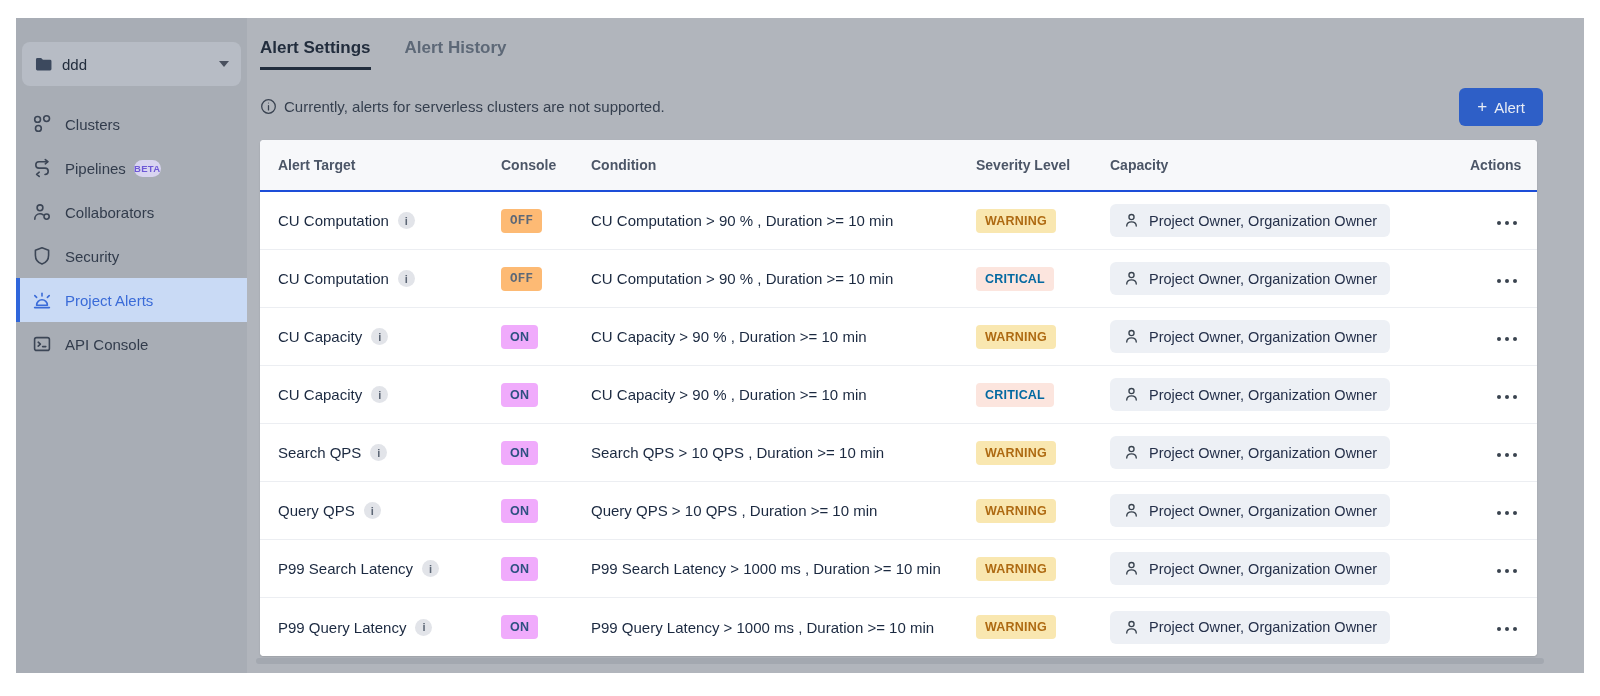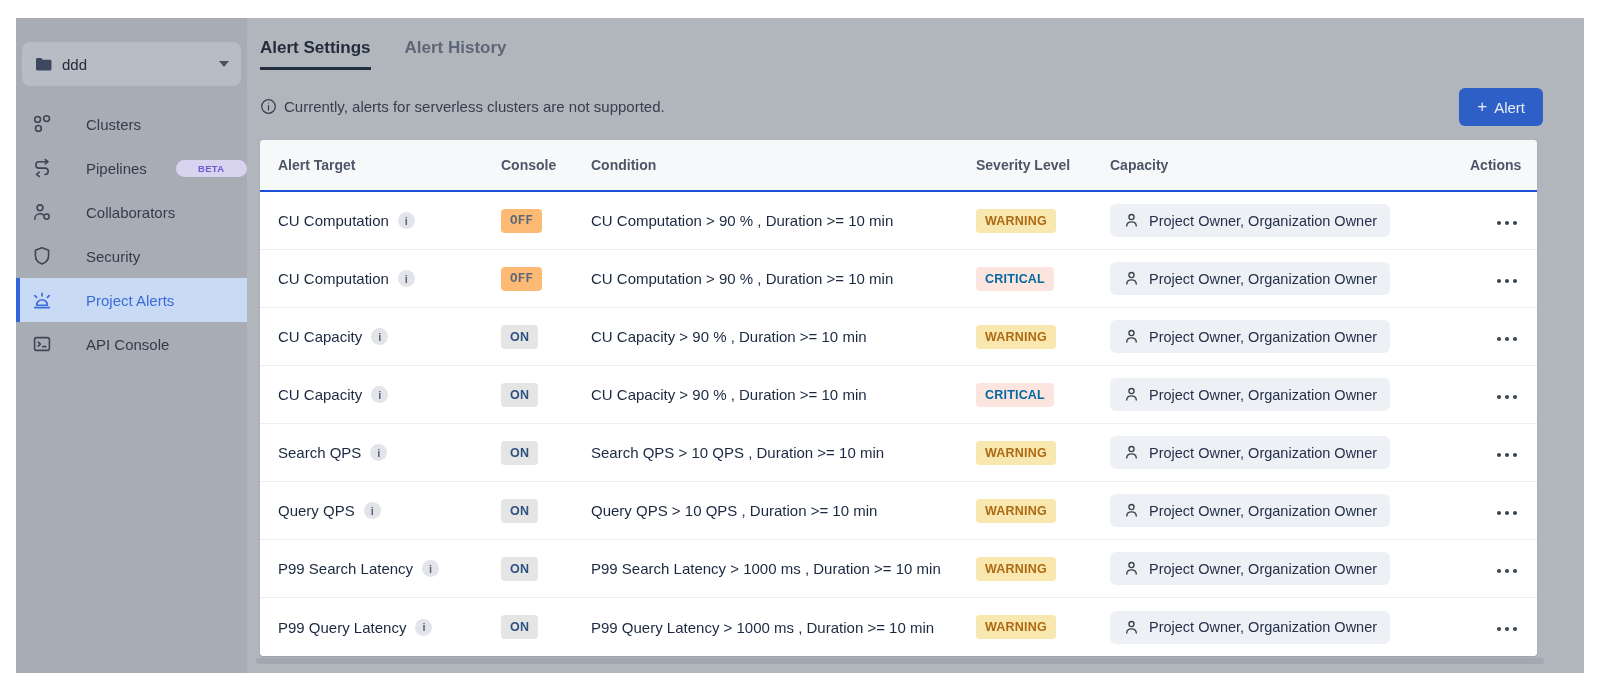--- a/index.html
+++ b/index.html
@@ -7,26 +7,26 @@
 
   .app { position:absolute; left:16px; top:18px; width:1568px; height:655px; background:#b1b5bc; }
 
   
   .sidebar { position:absolute; left:0; top:0; width:231px; height:100%; background:#a8adb5; }
   .selector { position:absolute; left:6px; top:24px; width:219px; height:44px; background:#b7bcc5; border-radius:8px; display:flex; align-items:center; padding:0 12px; cursor:pointer; }
   .selector .f-icon { color:#3c495e; display:flex; }
   .selector .sel-label { margin-left:10px; font-size:15px; color:#222d3d; font-weight:400; flex:1; }
   .caret { width:0; height:0; border-left:5px solid transparent; border-right:5px solid transparent; border-top:6px solid #49505e; }
   .nav { position:absolute; left:0; top:84px; width:231px; }
-  .nav-item { height:44px; display:flex; align-items:center; padding-left:16px; color:#323c4c; font-size:15px; cursor:pointer;gap:21px; }
+  .nav-item { height:44px; display:flex; align-items:center; padding-left:16px; color:#323c4c; font-size:15px; cursor:pointer; }
   .nav-item .s-icon { width:20px; height:20px; display:flex; align-items:center; justify-content:center; color:#3c4656; }
   .nav-item .s-label { margin-left:13px; }
   .nav-item.active { background:#c9daf5; border-left:4px solid #2f66db; padding-left:12px; color:#3a6bd8; }
   .nav-item.active .s-icon { color:#3a6bd8; }
-  .beta { margin-left:8px; background:#d8d4f0; color:#6e59d6; font-size:9.5px; font-weight:700; letter-spacing:.4px; padding:3px 22px; border-radius:9px; }
+  .beta { margin-left:8px; background:#d8d4f0; color:#6e59d6; font-size:9.5px; font-weight:700; letter-spacing:.4px; padding:3px 0; border-radius:9px; }
 
   
   .main { position:absolute; left:231px; top:0; right:0; bottom:0; background:#b1b5bc; }
   .tabs { position:absolute; left:13px; top:20px; display:flex; gap:34px; }
   .tab { font-size:17px; font-weight:700; color:#5d6877; padding-bottom:9px; cursor:pointer; border-bottom:3px solid transparent; }
   .tab.active { color:#222d3d; border-bottom-color:#222d3d; }
   .notice { position:absolute; left:13px; top:80px; display:flex; align-items:center; gap:7px; color:#353f4e; font-size:15px; }
   .notice .n-icon { display:flex; color:#394250; }
   .add-btn { position:absolute; right:41px; top:70px; height:38px; padding:0 18px; background:#2e5fc7; border:none; border-radius:6px; color:#e8ecf5; font-size:15px; font-family:"Liberation Sans", sans-serif; display:flex; align-items:center; gap:7px; cursor:pointer; }
   .add-btn .plus { font-size:17px; font-weight:400; }
@@ -37,21 +37,21 @@
   .t-head { height:52px; background:#f7f8fa; border-bottom:2px solid #1d4ed8; }
   .t-row { height:58px; border-bottom:1px solid #eceef2; background:#ffffff; }
   .t-row:last-child { border-bottom:none; }
   .t-head, .t-row { display:grid; grid-template-columns:223px 90px 385px 134px 360px 1fr; align-items:center; padding-left:18px; }
   .t-head > div { font-size:14px; font-weight:700; color:#4c5667; }
   .cell-actions { text-align:right; padding-right:20px; }
   .cell-target { display:flex; align-items:flex-start; gap:9px; font-size:15px; color:#1b2940; }
   .info-dot { width:17px; height:17px; border-radius:50%; background:#e2e4e9; color:#5c6675; font-size:11px; font-weight:700; display:inline-flex; align-items:center; justify-content:center; font-style:normal; cursor:pointer; }
   .badge { display:inline-block; font-size:12.5px; font-weight:700; padding:5px 9px; border-radius:4px; letter-spacing:.2px; }
   .st-off { background:#fdba74; color:#5d6877;font-family:Liberation Mono, monospace; }
-  .st-on  { background:#e5e5e5; color:#2e5181; }
+  .st-on  { background:#f0abfc; color:#2e5181; }
   .sev-warning  { background:#f9e7b0; color:#ae6a12; }
   .sev-critical { background:#fce5de; color:#0369a1; }
   .cell-cond { font-size:15px; color:#1b2940; }
   .receiver-chip { display:inline-flex; align-items:center; gap:9px; background:#edf0f5; border-radius:6px; padding:8px 13px; font-size:14.5px; color:#25304a; }
   .receiver-chip .p-icon { display:flex; color:#39434f; }
   .dots { display:inline-flex; gap:4px; cursor:pointer; padding:6px 0; }
   .dots i { width:4px; height:4px; border-radius:50%; background:#39434f; display:inline-block; }
   svg { display:block; }
 </style>
 </head>

